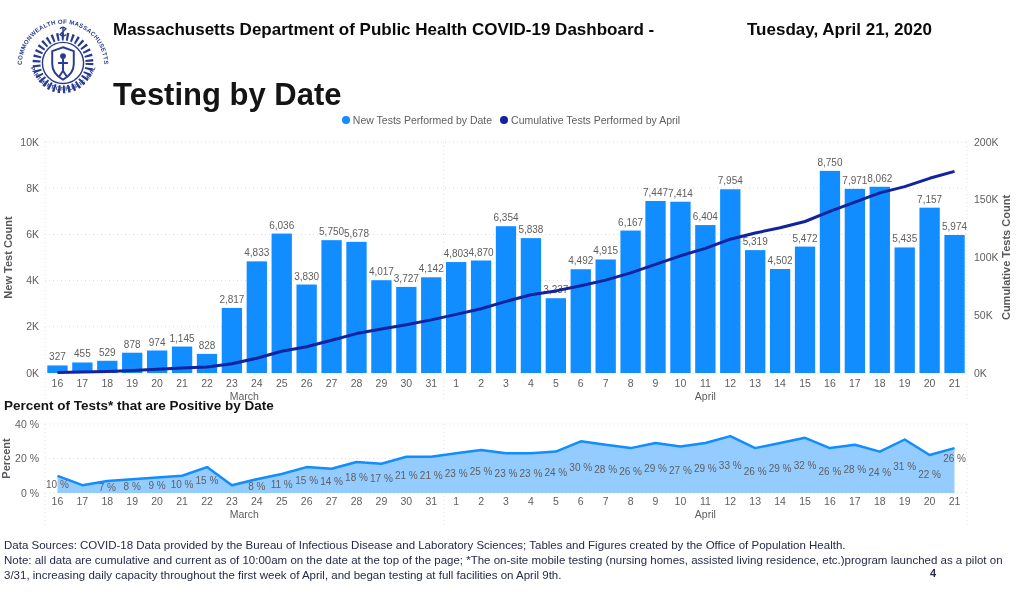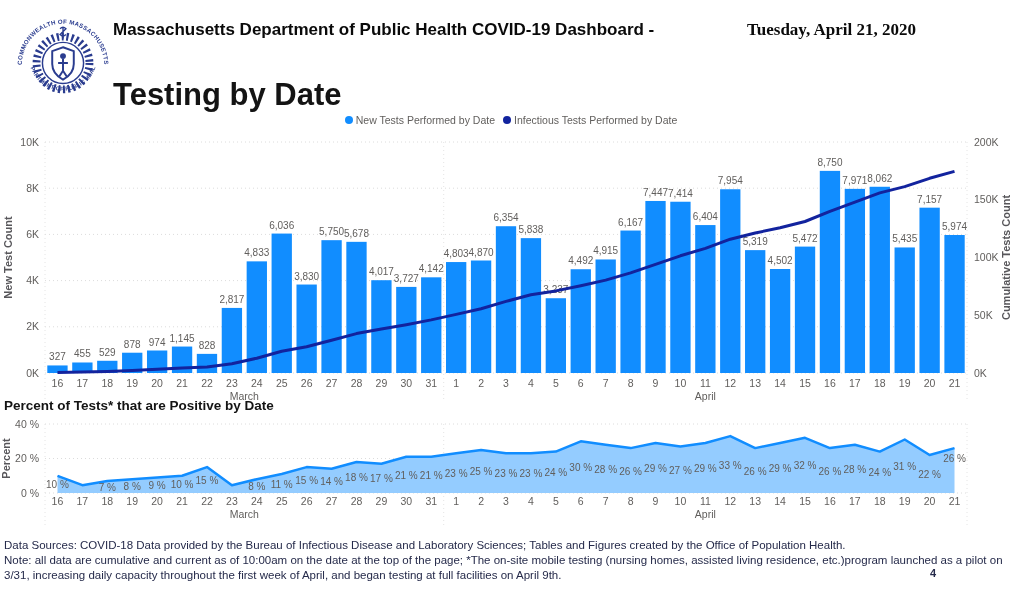--- a/index.html
+++ b/index.html
@@ -1,20 +1,20 @@
 <!DOCTYPE html>
 <html><head>
 <meta charset="utf-8">
 <style>
   html,body{margin:0;padding:0;background:#fff;}
   .page{position:relative;width:1022px;height:607px;background:#fff;overflow:hidden;
         font-family:"Liberation Sans",sans-serif;}
   .seal{position:absolute;left:14px;top:12px;width:98px;height:98px;}
   .hdr-title{position:absolute;left:113px;top:20px;font-size:17px;font-weight:bold;color:#0a0a0a;white-space:nowrap;}
-  .hdr-date{position:absolute;left:747px;top:20px;font-size:17px;font-weight:bold;color:#0a0a0a;white-space:nowrap;font-family:Liberation Serif, serif;}
+  .hdr-date{position:absolute;left:747px;top:20px;font-size:17px;font-weight:bold;color:#0a0a0a;white-space:nowrap;}
   .page-title{position:absolute;left:113px;top:48px;font-size:31px;font-weight:bold;color:#141414;margin-top:29px;}
   .c1-title{position:absolute;left:0;top:88px;width:1022px;text-align:center;font-size:17px;font-weight:600;color:#141414;}
   .legend{position:absolute;left:0;top:114px;width:1022px;display:flex;justify-content:center;gap:8px;
           font-size:10.5px;color:#605E5C;align-items:center;}
   .li{display:flex;align-items:center;}
   .dot{display:inline-block;width:8px;height:8px;border-radius:50%;margin-right:3px;}
   .chart1{position:absolute;left:0;top:130px;width:1022px;height:272px;}
   .c2-title{position:absolute;left:4px;top:398px;font-size:13.5px;font-weight:bold;color:#141414;}
   .chart2{position:absolute;left:0;top:410px;width:1022px;height:125px;}
   .footer{position:absolute;left:4px;top:538px;width:1014px;font-size:11.5px;line-height:15px;color:#252A4A;}
@@ -55,21 +55,21 @@
   <div class="page-title">Testing by Date</div>
 
 
   <div class="legend">
     <span class="li">
       <span class="dot" id="legend-dot-new" style="background: rgb(17, 141, 255);"></span>
       <span>New Tests Performed by Date</span>
     </span>
     <span class="li">
       <span class="dot" id="legend-dot-cum" style="background: rgb(18, 35, 158);"></span>
-      <span>Infectious Tests Performed by Date</span>
+      <span>Cumulative Tests Performed by April</span>
     </span>
   </div>
 
   <svg id="chart1" class="chart1" viewBox="0 0 1022 272">
       <line x1="45" x2="967" y1="12" y2="12" class="grid"></line>
       <text x="39" y="15.5" text-anchor="end" class="tick">10K</text>
       <line x1="45" x2="967" y1="58.2" y2="58.2" class="grid"></line>
       <text x="39" y="61.7" text-anchor="end" class="tick">8K</text>
       <line x1="45" x2="967" y1="104.4" y2="104.4" class="grid"></line>
       <text x="39" y="107.9" text-anchor="end" class="tick">6K</text>

